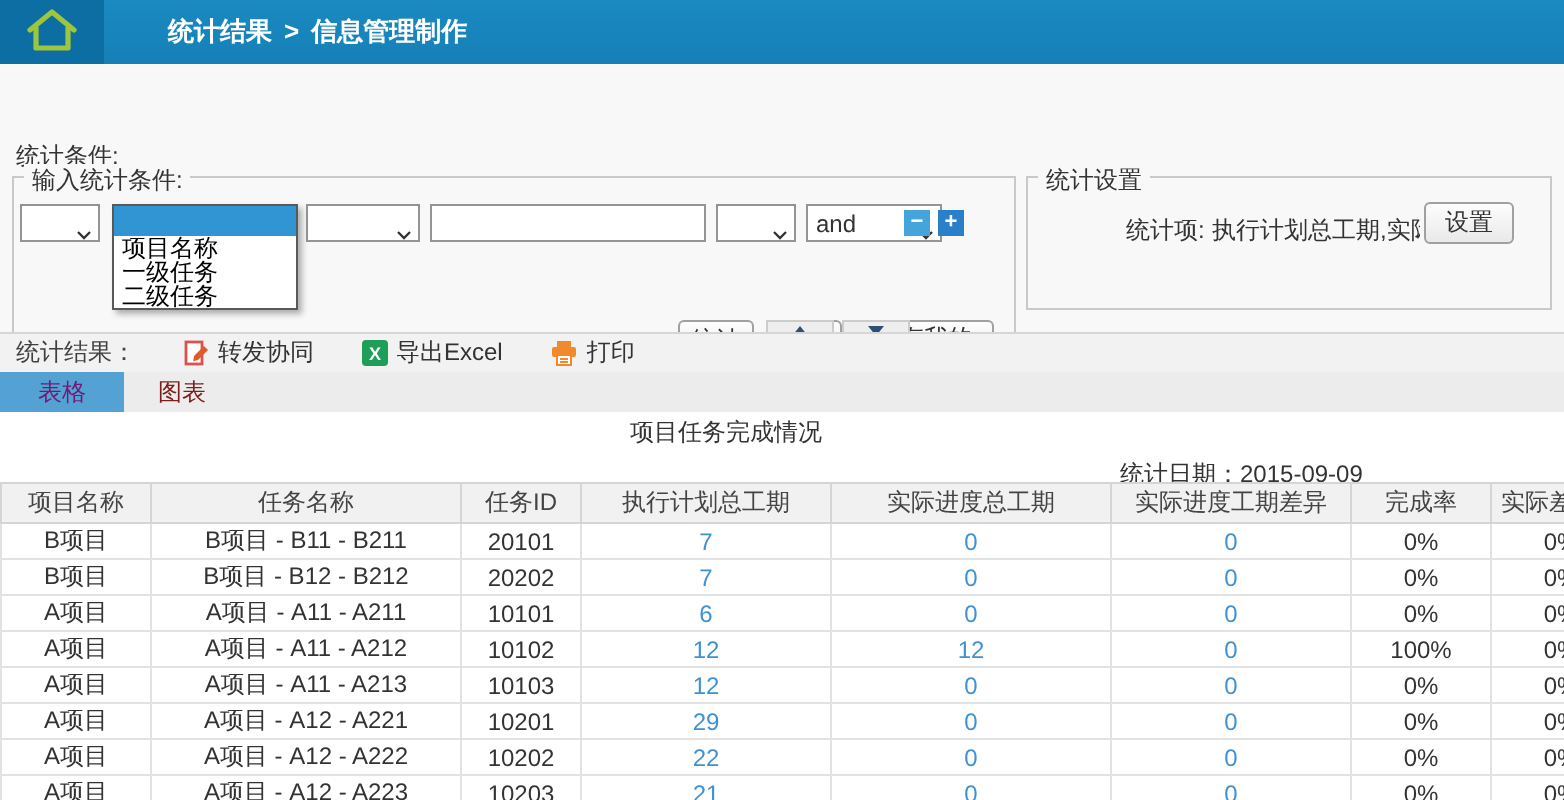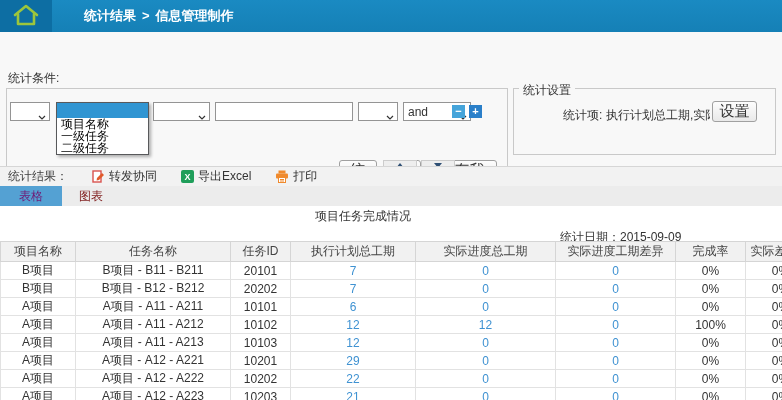--- a/index.html
+++ b/index.html
@@ -27,21 +27,21 @@
   .txt-input { position:absolute; height:19px; border:1px solid #949494; background:#fff; font-size:12px; padding:0 3px; font-family:inherit; }
 
   .dd-box { position:absolute; left:56px; top:70px; width:93px; height:53px; background:#fff; border:1px solid #58595b; box-shadow:2px 2px 3px rgba(0,0,0,.3); z-index:5; }
   .dd-current { height:15px; background:#3095d2; }
   .dd-item { height:12px; line-height:12px; padding-left:4px; font-size:12px; color:#000; cursor:default; }
 
   .mini-btn { position:absolute; width:13px; height:13px; color:#fff; font-weight:bold; font-size:11px; line-height:11px; text-align:center; border:none; cursor:pointer; padding:0; }
   .mini-btn.minus { left:452px; top:73px; background:#45a4da; }
   .mini-btn.plus  { left:469px; top:73px; background:#2a7fc9; }
 
-  .btn { position:absolute; height:20px; border:1px solid #a0a0a0; border-radius:3px; background:linear-gradient(#fdfdfd,#e9e9e9); color:#333; font-size:15px; font-family:inherit; cursor:pointer; padding:0 6px; }
+  .btn { position:absolute; height:20px; border:1px solid #a0a0a0; border-radius:3px; background:linear-gradient(#fdfdfd,#e9e9e9); color:#333; font-size:12px; font-family:inherit; cursor:pointer; padding:0 6px; }
   #btn-stat { left:339px; top:128px; width:38px; }
   #btn-reset { left:383px; top:128px; width:38px; }
   #btn-save { left:427px; top:128px; width:70px; }
   #btn-set { left:712px; top:69px; width:45px; height:21px; }
 
   .set-item-label { position:absolute; left:563px; top:75px; }
   .set-item-value { position:absolute; left:606px; top:75px; width:104px; white-space:nowrap; overflow:hidden; }
 
   
   .collapse-btn { position:absolute; top:160px; width:34px; height:9px; background:#eee; border:1px solid #ccc; cursor:pointer; padding:0; }
@@ -92,20 +92,21 @@
   </div>
   <div class="breadcrumb">
     <span>统计结果</span><span>&gt;</span><span>信息管理制作</span>
   </div>
 </div>
 
 <div class="panel">
   <div class="cond-label">统计条件:</div>
 
   <div class="fbox left"></div>
+  <span class="flegend left">输入统计条件:</span>
 
   <div class="fbox right"></div>
   <span class="flegend right">统计设置</span>
 
   <div class="sel" style="left:10px; top:70px; width:40px;">
     <span></span>
     <span class="chev"><svg width="8" height="5">
           <polyline points="1,1 4,4 7,1" stroke="#333" stroke-width="1.2" fill="none"></polyline>
         </svg></span>
   </div>

